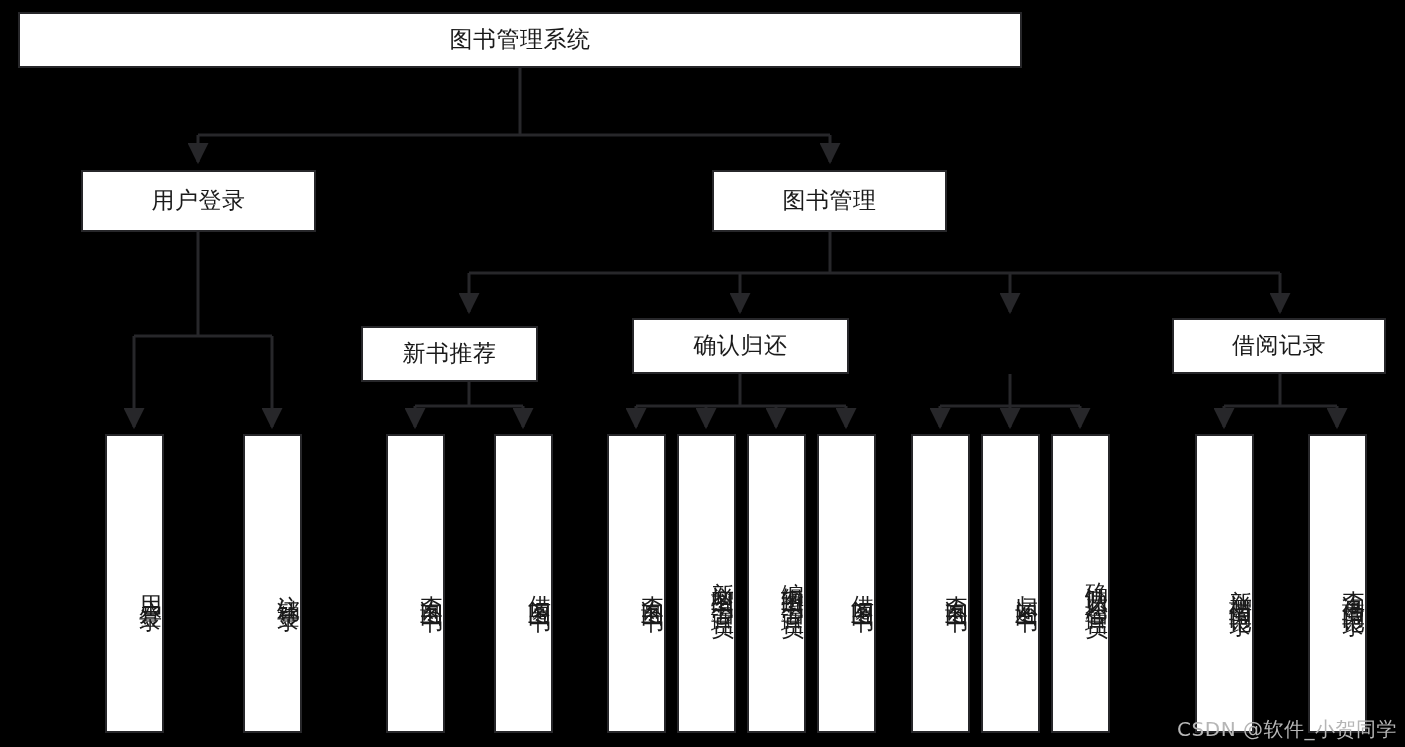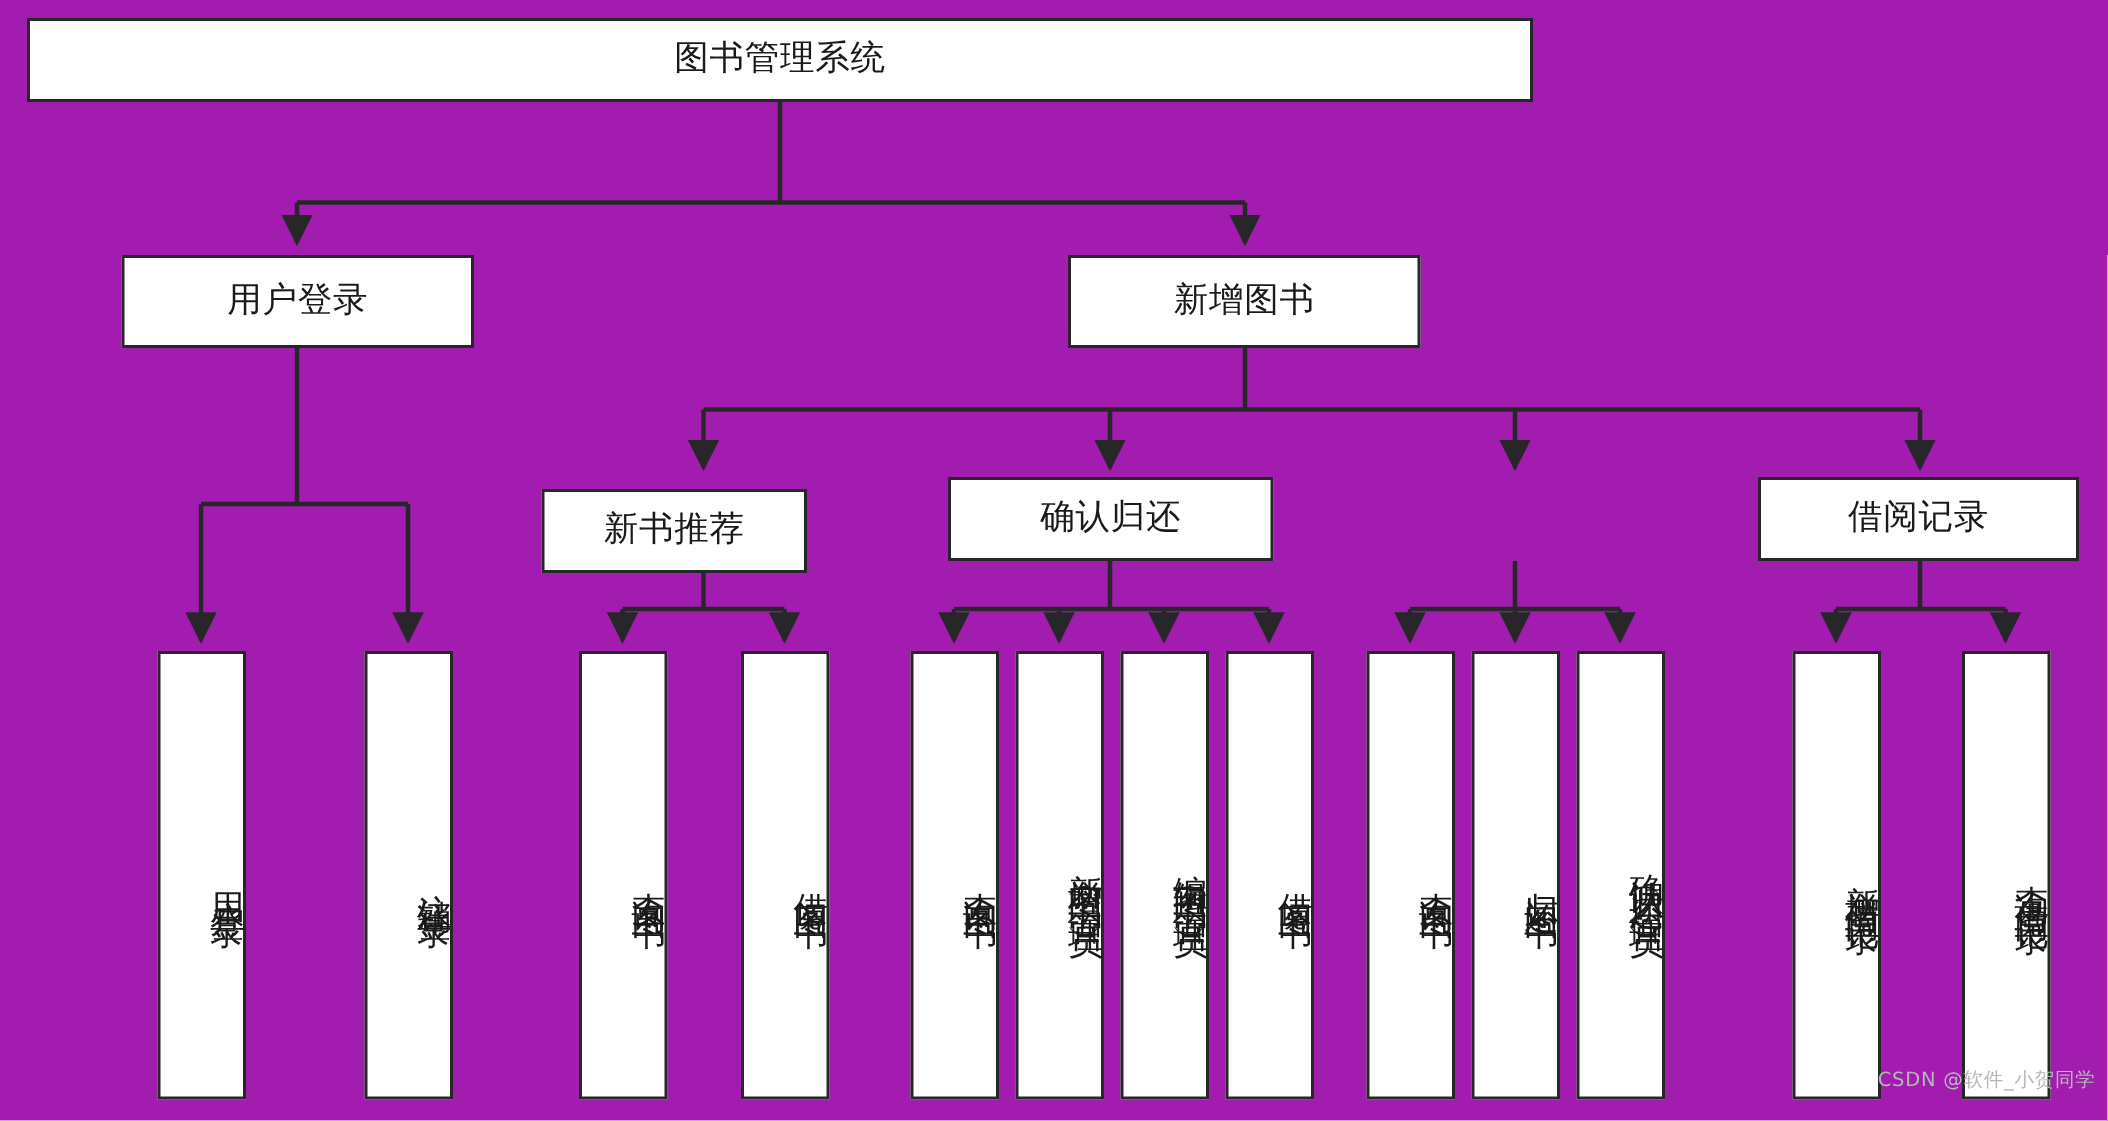--- a/index.html
+++ b/index.html
@@ -8,21 +8,21 @@
     padding: 0;
     background: #ffffff;
   }
   body {
     font-family: "DejaVu Sans", "Liberation Sans", sans-serif;
   }
   #canvas {
     position: relative;
     width: 1405px;
     height: 747px;
-    background: #a21caf;
+    background: #000000;
     overflow: hidden;
   }
   .node {
     position: absolute;
     box-sizing: border-box;
     background: #ffffff;
     border: 2.5px solid #27272a;
     display: flex;
     align-items: center;
     justify-content: center;
@@ -53,22 +53,22 @@
     position: absolute;
     left: 0;
     top: 0;
     width: 1405px;
     height: 747px;
     pointer-events: none;
   }
   .watermark {
     position: absolute;
     right: 8px;
-    bottom: 18px;
-    font-size: 13px;
+    bottom: 4px;
+    font-size: 20px;
     color: #b6b6b6;
     letter-spacing: 0.5px;
     white-space: nowrap;
   }
 </style>
 </head>
 <body>
 
 <div id="canvas">
 
@@ -118,21 +118,21 @@
       <path d="M 1280 374 L 1280 406"></path>
       <path d="M 1224 406 L 1337 406"></path>
       <path d="M 1224 406 L 1224 427" marker-end="url(#arrow)"></path>
       <path d="M 1337 406 L 1337 427" marker-end="url(#arrow)"></path>
     </g>
   </svg>
 
   <div class="node horiz" style="left:18px; top:12px; width:1004px; height:56px;">图书管理系统</div>
 
   <div class="node horiz" style="left:81px; top:170px; width:235px; height:62px;">用户登录</div>
-  <div class="node horiz" style="left:712px; top:170px; width:235px; height:62px;">新增图书</div>
+  <div class="node horiz" style="left:712px; top:170px; width:235px; height:62px;">图书管理</div>
 
   <div class="node horiz" style="left:361px; top:326px; width:177px; height:56px;text-align:center;">新书推荐</div>
   <div class="node horiz" style="left:632px; top:318px; width:217px; height:56px;">确认归还</div>
   <div class="node horiz" style="left:1172px; top:318px; width:214px; height:56px;">借阅记录</div>
 
   <div class="node leaf" style="left:105px; top:434px; width:59px; height:299px;">
     <span class="leaf-text">用户登录</span>
   </div>
   <div class="node leaf" style="left:243px; top:434px; width:59px; height:299px;">
     <span class="leaf-text">注销登录</span>

